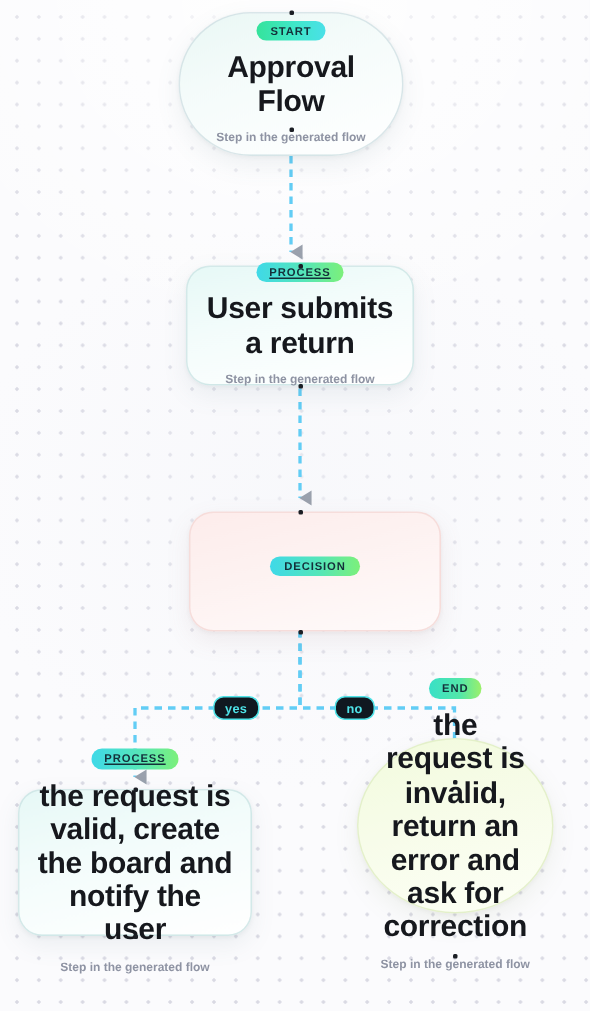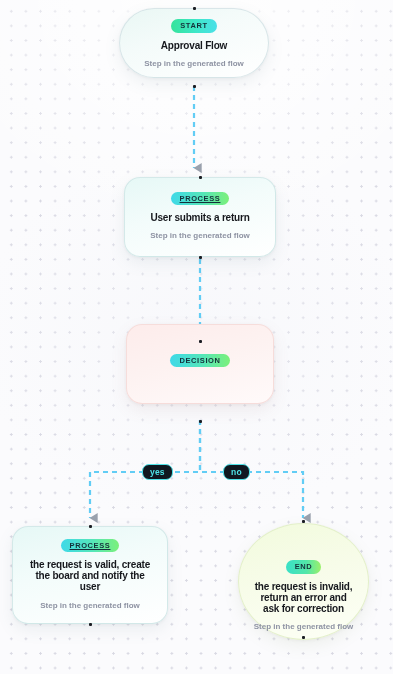--- a/index.html
+++ b/index.html
@@ -58,21 +58,21 @@
     font-weight: bold;
     letter-spacing: 0.6px;
     color: #14303a;
     padding: 3px 9px 3px 9px;
     border-radius: 999px;
     margin-bottom: 7px;
     line-height: 1;
   }
 
   .node .title {
-    font-size: 10px;
+    font-size: 20px;
     font-weight: bold;
     color: #16181d;
     line-height: 1.12;
     letter-spacing: -0.2px;
   }
 
   .node .subtitle {
     font-size: 8px;
     color: #8e93a3;
     line-height: 1.35;
@@ -156,51 +156,51 @@
     <path d="M200,259 L200,332" fill="none" stroke="#62cdf5" stroke-width="2.2" stroke-dasharray="5 4" stroke-linecap="butt" marker-end="url(#arrow)"></path>
 
     <path d="M200,420 L200,472 L90,472 L90,518" fill="none" stroke="#62cdf5" stroke-width="2.2" stroke-dasharray="5 4" stroke-linecap="butt" stroke-linejoin="miter" marker-end="url(#arrow)"></path>
 
     <path d="M200,420 L200,472 L303,472 L303,518" fill="none" stroke="#62cdf5" stroke-width="2.2" stroke-dasharray="5 4" stroke-linecap="butt" stroke-linejoin="miter" marker-end="url(#arrow)"></path>
   </svg>
 
   <div class="edge-label" style="left:142px; top:464px;">yes</div>
   <div class="edge-label" style="left:223px; top:464px;">no</div>
 
-  <div class="node shape-stadium" style="left:119px; top:8px; width:150px; height:70px;justify-content:space-between;">
+  <div class="node shape-stadium" style="left:119px; top:8px; width:150px; height:96px;">
     <span class="badge badge-start">START</span>
     <div class="title">Approval Flow</div>
     <div class="subtitle">Step in the generated flow</div>
   </div>
   <div class="handle" style="left:192.5px; top:6.5px;"></div>
   <div class="handle" style="left:192.5px; top:84.5px;"></div>
 
   <div class="node shape-rounded" style="left:124px; top:177px; width:152px; height:80px;">
     <span class="badge badge-process">PROCESS</span>
     <div class="title">User submits a return</div>
     <div class="subtitle">Step in the generated flow</div>
   </div>
   <div class="handle" style="left:198.5px; top:175.5px;"></div>
   <div class="handle" style="left:198.5px; top:255.5px;"></div>
 
-  <div class="node shape-decision" style="left:126px; top:324px; width:148px; height:80px;">
+  <div class="node shape-decision" style="left:126px; top:341px; width:168px; height:80px;">
     <span class="badge badge-decision">DECISION</span>
   </div>
   <div class="handle" style="left:198.5px; top:339.5px;"></div>
   <div class="handle" style="left:198.5px; top:419.5px;"></div>
 
   <div class="node shape-rounded" style="left:12px; top:526px; width:156px; height:98px;">
     <span class="badge badge-process">PROCESS</span>
     <div class="title">the request is valid, create the board and notify the user</div>
     <div class="subtitle">Step in the generated flow</div>
   </div>
   <div class="handle" style="left:88.5px; top:524.5px;"></div>
   <div class="handle" style="left:88.5px; top:622.5px;"></div>
 
-  <div class="node shape-ellipse" style="left:238px; top:523px; width:131px; height:117px; padding:6px 14px;justify-content:flex-end;">
+  <div class="node shape-ellipse" style="left:238px; top:492px; width:131px; height:117px; padding:6px 14px;">
     <span class="badge badge-end">END</span>
     <div class="title">the request is invalid, return an error and ask for correction</div>
     <div class="subtitle">Step in the generated flow</div>
   </div>
   <div class="handle" style="left:301.5px; top:519.5px;"></div>
   <div class="handle" style="left:301.5px; top:635.5px;"></div>
 
 </div>
 
 </body></html>

